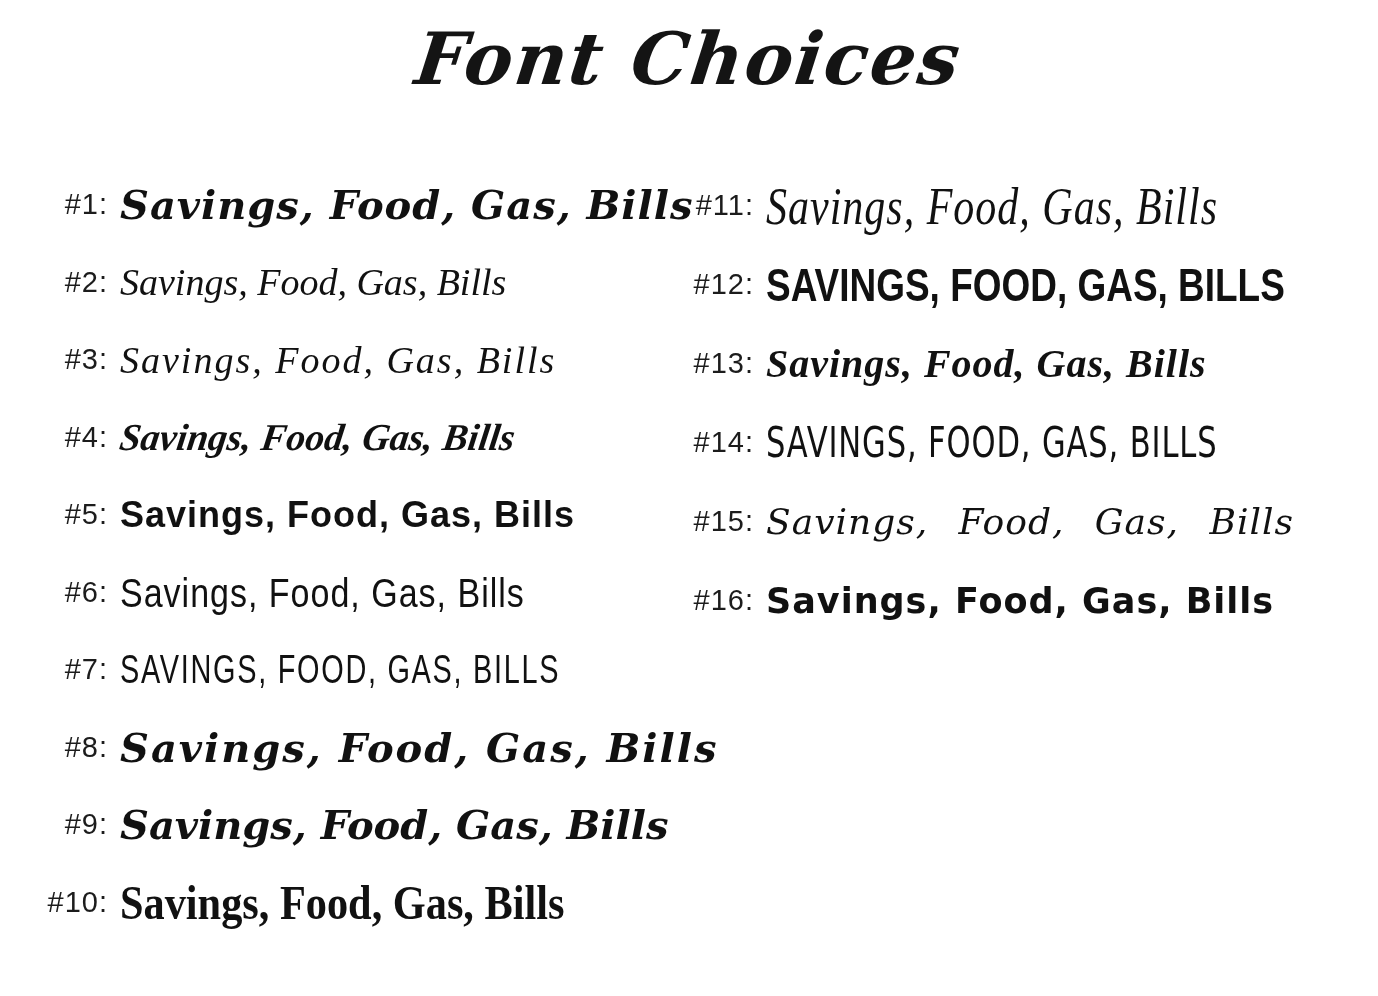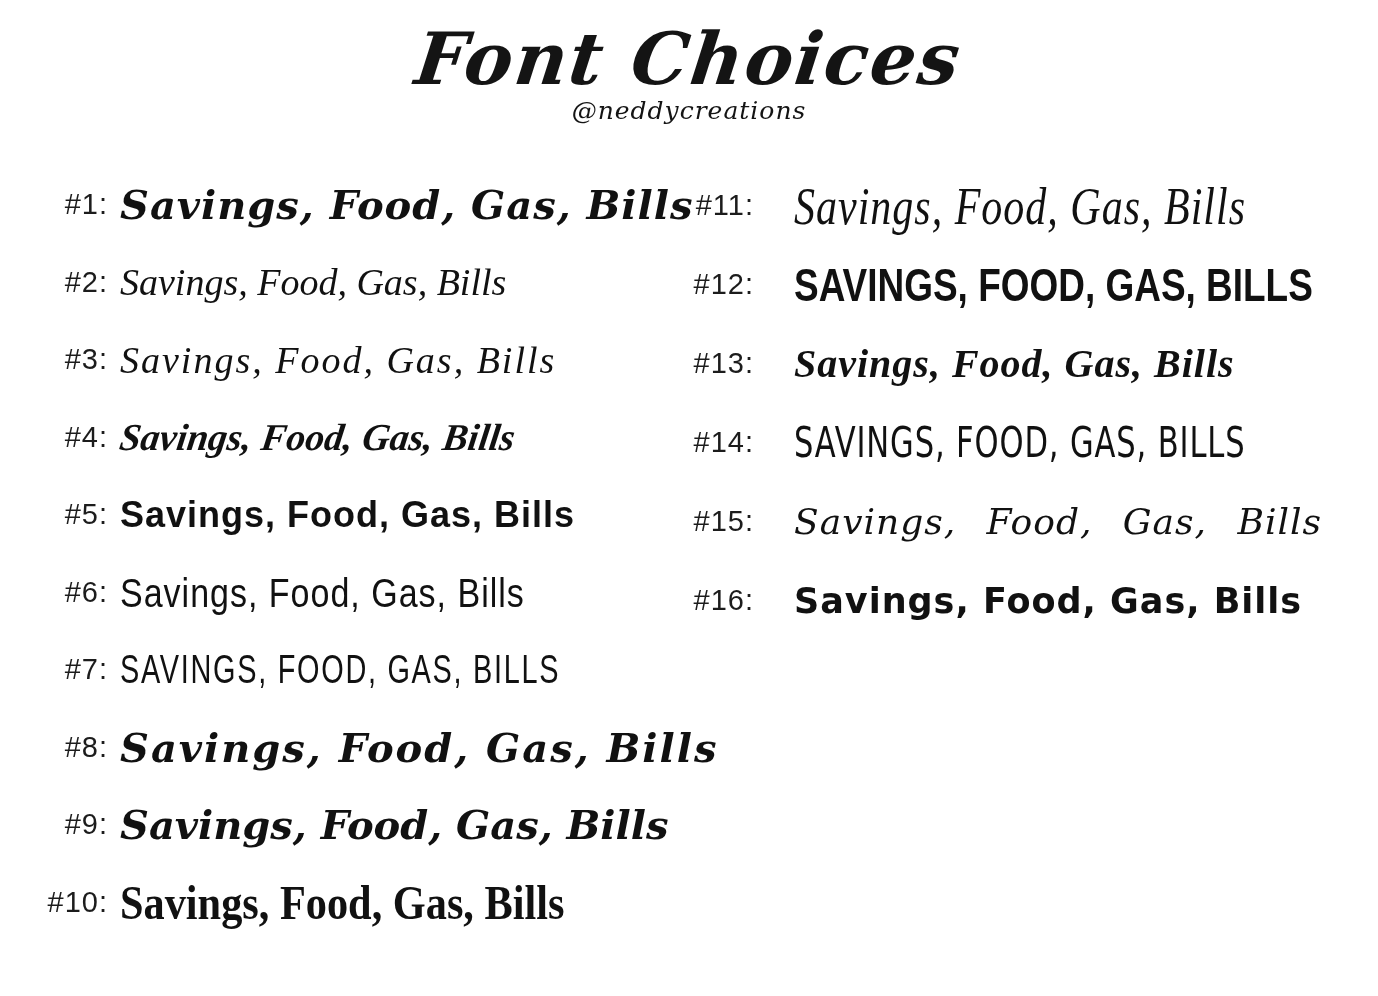--- a/index.html
+++ b/index.html
@@ -18,21 +18,21 @@
   }
   .credit{
     font-family:"DejaVu Serif", serif; font-style:italic;
     font-size:25px; margin-top:-8px; letter-spacing:1px;
   }
   
   .col{ position:absolute; display:flex; flex-direction:column; }
   .col-left{ left:30px;  top:166px; width:650px; }
   .col-right{ left:676px; top:166px; width:700px; }
   .row{ display:flex; align-items:center; height:77.5px; white-space:nowrap; }
-  .col-right .row{ height:79px;gap:28px; }
+  .col-right .row{ height:79px; }
   .num{
     flex:none; width:90px; text-align:right; padding-right:12px;
     font-family:"Liberation Sans", sans-serif; font-size:29px;
     letter-spacing:1px; color:#1c1c1c;
   }
   .sample{ display:inline-block; transform-origin:left center; color:#111111; }
   
   .f1 { font:italic 700 40px "DejaVu Serif", serif; letter-spacing:1px; }
   .f2 { font:italic 400 38px "Liberation Serif", serif; }
   .f3 { font:italic 400 38px "Liberation Serif", serif; letter-spacing:2px; }
@@ -48,21 +48,20 @@
   .f13{ font:italic 700 40px "Liberation Serif", serif; letter-spacing:1px; }
   .f14{ font:400 36px "DejaVu Sans", sans-serif; letter-spacing:1px; transform:scale(0.85,1.18); }
   .f15{ font:italic 400 36px "DejaVu Serif", serif; letter-spacing:1px; word-spacing:18px; }
   .f16{ font:700 35px "DejaVu Sans", sans-serif; letter-spacing:1px; }
 </style>
 </head>
 <body>
 
 <div class="header">
   <div class="title">Font Choices</div>
-  <div class="credit">@neddycreations</div>
 </div>
 
 <div class="col col-left">
   <div class="row">
     <span class="num">#1:</span>
     <span class="sample f1">Savings, Food, Gas, Bills</span>
   </div>
   <div class="row">
     <span class="num">#2:</span>
     <span class="sample f2">Savings, Food, Gas, Bills</span>

